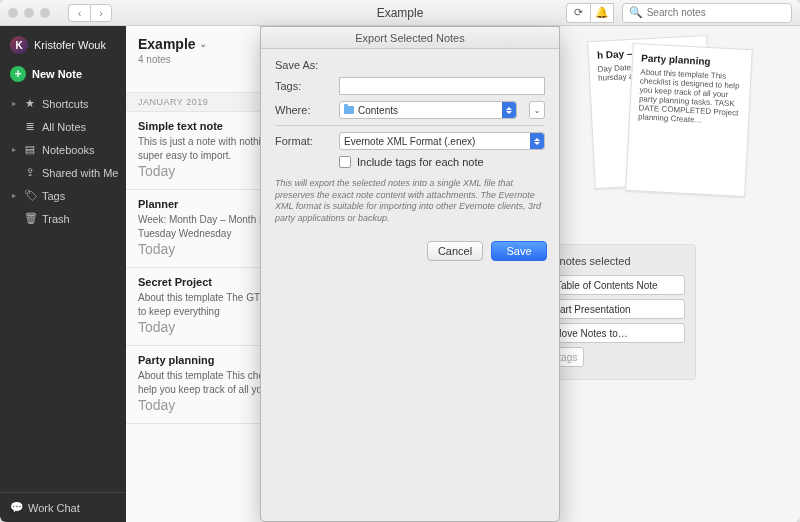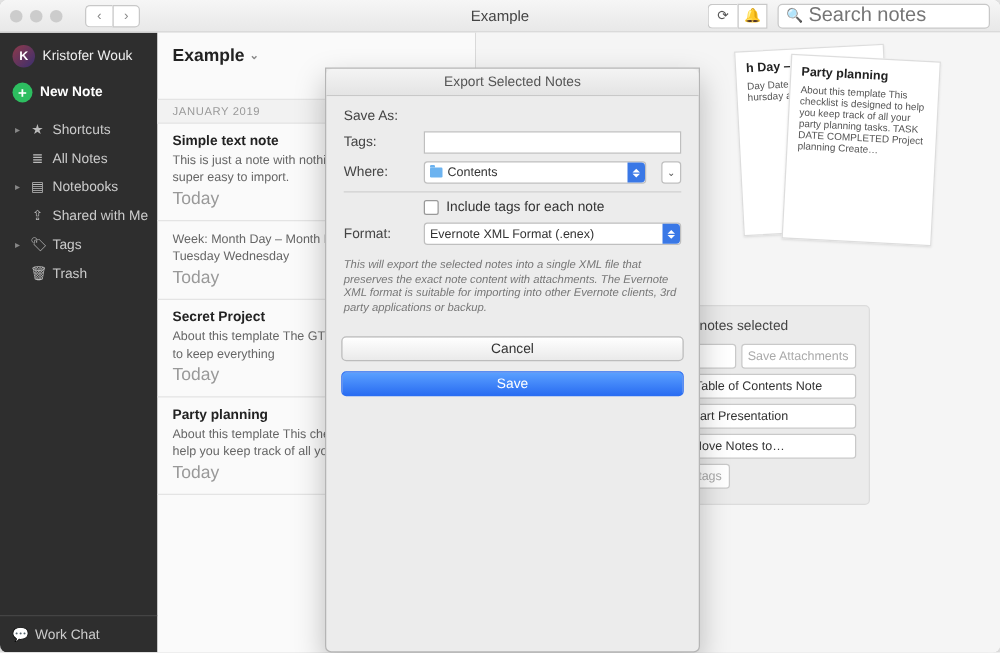--- a/index.html
+++ b/index.html
@@ -13,21 +13,21 @@
   .nav-btns { display: flex; margin-left: 12px; }
   .nav-btn { width: 22px; height: 18px; border: 1px solid #c8c8c8; background: #fff; display:flex; align-items:center; justify-content:center; color:#888; }
   .nav-btn:first-child { border-radius: 4px 0 0 4px; border-right: none; }
   .nav-btn:last-child { border-radius: 0 4px 4px 0; }
   .title-center { position:absolute; left:0; right:0; text-align:center; font-size:12px; color:#444; pointer-events:none; }
   .tb-right { margin-left:auto; display:flex; align-items:center; gap:0; }
   .icon-btn { width:24px; height:20px; border:1px solid #c8c8c8; background:#fff; display:flex; align-items:center; justify-content:center; color:#555; }
   .icon-btn:first-of-type { border-radius: 4px 0 0 4px; border-right: none; }
   .icon-btn:last-of-type { border-radius: 0 4px 4px 0; }
   .search { margin-left:8px; width:170px; height:20px; border:1px solid #c8c8c8; border-radius:4px; background:#fff; display:flex; align-items:center; padding:0 6px; color:#999; gap:4px; }
-  .search input { border:none; outline:none; font-size:16px; width:100%; color:#333; background:transparent; }
+  .search input { border:none; outline:none; font-size:10px; width:100%; color:#333; background:transparent; }
 
   
   .columns { flex:1; display:flex; overflow:hidden; }
   .sidebar { width:126px; background:#2e2e2e; color:#ddd; display:flex; flex-direction:column; font-size:11px; }
   .user { display:flex; align-items:center; gap:6px; padding:10px 10px 8px 10px; color:#eee; }
   .avatar { width:18px; height:18px; border-radius:50%; background:linear-gradient(135deg,#8e3a4a,#3a2f6f); display:flex; align-items:center; justify-content:center; color:#fff; font-size:10px; font-weight:bold; }
   .new-note { margin:4px 0 10px 10px; display:flex; align-items:center; gap:6px; color:#fff; font-weight:600; }
   .plus { width:16px; height:16px; border-radius:50%; background:#2dbe60; color:#fff; display:flex; align-items:center; justify-content:center; font-size:12px; line-height:1; }
   .sb-items { padding: 0 0 0 6px; }
   .sb-item { display:flex; align-items:center; gap:6px; padding:5px 6px; color:#ccc; cursor:pointer; }
@@ -57,38 +57,38 @@
   .card.c2 { left:238px; top:10px; transform:rotate(3deg); }
   .sel-panel { margin:58px auto 0 auto; width:210px; background:#ebebeb; border:1px solid #dcdcdc; border-radius:4px; padding:10px 10px 8px 10px; }
   .sel-panel .hdr { text-align:center; font-size:11px; color:#444; margin-bottom:8px; }
   .sel-row { display:flex; gap:4px; margin-bottom:4px; }
   .sel-btn { flex:1; height:20px; background:#fff; border:1px solid #c9c9c9; border-radius:3px; font-size:10px; color:#333; display:flex; align-items:center; justify-content:center; }
   .sel-btn.dis { color:#aaa; }
   .tag-input { height:20px; background:#fff; border:1px solid #c9c9c9; border-radius:3px; font-size:10px; color:#aaa; display:flex; align-items:center; padding:0 6px; }
 
   
   .overlay { position:absolute; left:0; top:26px; right:0; bottom:0; display:flex; justify-content:center; pointer-events:none; }
-  .dialog { pointer-events:auto; margin-top:28px; margin-left:20px; width:300px; background:#ececec; border:1px solid #b5b5b5; border-radius:0 0 5px 5px; box-shadow:0 10px 24px rgba(0,0,0,.25); display:flex; flex-direction:column; }
+  .dialog { pointer-events:auto; margin-left:20px; width:300px; background:#ececec; border:1px solid #b5b5b5; border-radius:0 0 5px 5px; box-shadow:0 10px 24px rgba(0,0,0,.25); display:flex; flex-direction:column; }
   .dlg-title { height:22px; background:linear-gradient(#f4f4f4,#e4e4e4); border-bottom:1px solid #c8c8c8; display:flex; align-items:center; justify-content:center; font-size:11px; color:#555; border-radius:5px 5px 0 0; }
   .dlg-body { padding:10px 14px 6px 14px; }
   .form-row { display:flex; align-items:center; gap:8px; margin-bottom:6px; }
   .form-row label { width:56px; text-align:left; font-size:11px; color:#444; }
   .fld { flex:1; height:18px; border:1px solid #a8bfe0; background:#fff; border-radius:0; outline:2px solid #8db3e8; outline-offset:-1px; font-size:11px; padding:0 4px; color:#222; }
   .fld.plain { outline:none; border:1px solid #bfbfbf; }
   .combo { flex:1; display:flex; }
   .combo .sel { flex:1; height:18px; background:#fff; border:1px solid #bfbfbf; border-radius:3px; display:flex; align-items:center; padding:0 4px; font-size:10px; color:#333; position:relative; }
   .combo .sel .cap { position:absolute; right:0; top:0; width:14px; height:100%; background:#3a78e6; border-radius:0 3px 3px 0; display:flex; flex-direction:column; align-items:center; justify-content:center; }
   .tri { width:0; height:0; border-left:3px solid transparent; border-right:3px solid transparent; }
   .tri.up { border-bottom:3px solid #fff; margin-bottom:1px; }
   .tri.down { border-top:3px solid #fff; }
   .disclosure { width:16px; height:18px; border:1px solid #bfbfbf; border-radius:3px; background:#fff; margin-left:4px; display:flex; align-items:center; justify-content:center; font-size:8px; color:#555; }
   .divider { height:1px; background:#cfcfcf; margin:6px 0; }
   .chk { width:12px; height:12px; border:1px solid #999; border-radius:2px; background:#fff; }
   .help { font-size:9px; color:#777; line-height:1.3; padding:4px 0 2px 0;font-style:italic; }
-  .dlg-foot { display:flex; justify-content:flex-end; gap:8px; padding:8px 12px 12px 12px;flex-direction:column; }
+  .dlg-foot { display:flex; justify-content:flex-end; gap:8px; padding:8px 12px 12px 12px; }
   .btn { min-width:56px; height:20px; border-radius:4px; font-size:11px; display:flex; align-items:center; justify-content:center; border:1px solid #bcbcbc; background:linear-gradient(#fff,#eaeaea); color:#333; }
   .btn.primary { background:linear-gradient(#5aa0ff,#2a6df2); border-color:#2a6df2; color:#fff; }
   .folder-ic { width:10px; height:8px; background:#6cb3f0; border-radius:1px; display:inline-block; margin-right:4px; position:relative; }
   .folder-ic::before { content:""; position:absolute; top:-2px; left:0; width:4px; height:2px; background:#6cb3f0; border-radius:1px 1px 0 0; }
 </style>
 </head>
 <body>
 
 <div class="window">
 
@@ -162,33 +162,35 @@
         <span>Work Chat</span>
       </div>
     </div>
 
     <div class="notelist">
       <div class="nl-head">
         <div class="nb-title">
             <span>Example</span>
             <span style="font-size:9px;color:#888;">⌄</span>
           </div>
+        <div class="nb-sub">4 notes</div>
       </div>
       <div class="nl-tools">
         <span>⇅</span>
         <span>▯</span>
         <span>⋯</span>
       </div>
       <div class="month">JANUARY 2019</div>
       <div class="note">
         <h4>Simple text note</h4>
         <p>This is just a note with nothing special. It will be super easy to import.</p>
         <div class="when">Today</div>
       </div>
       <div class="note">
+        <h4>Planner</h4>
         <p>Week: Month Day – Month Day Date Notes Monday Tuesday Wednesday</p>
         <div class="when">Today</div>
       </div>
       <div class="note">
         <h4>Secret Project</h4>
         <p>About this template The GTD template is designed to keep everything</p>
         <div class="when">Today</div>
       </div>
       <div class="note">
         <h4>Party planning</h4>
@@ -203,24 +205,20 @@
           <h5>h Day – Month</h5>
           <div>Day Date Notes day hursday ay Sunday</div>
         </div>
         <div class="card c2">
           <h5>Party planning</h5>
           <div>About this template This checklist is designed to help you keep track of all your party planning tasks. TASK DATE COMPLETED Project planning Create…</div>
         </div>
       </div>
       <div class="sel-panel">
         <div class="hdr">4 notes selected</div>
-        <div class="sel-row">
-          <div class="sel-btn">Merge</div>
-          <div class="sel-btn dis">Save Attachments</div>
-        </div>
         <div class="sel-row">
             <div class="sel-btn">Create Table of Contents Note</div>
           </div>
         <div class="sel-row">
             <div class="sel-btn">Start Presentation</div>
           </div>
         <div class="sel-row">
             <div class="sel-btn">Move Notes to…</div>
           </div>
         <div class="sel-row">
@@ -250,36 +248,36 @@
               <span>Contents</span>
               <span class="cap">
                   <span class="tri up"></span>
                   <span class="tri down"></span>
                 </span>
             </div>
           </div>
           <div class="disclosure">⌄</div>
         </div>
         <div class="divider"></div>
-        <div class="form-row" style="padding-left:64px; gap:6px;">
-          <div class="chk"></div>
-          <span>Include tags for each note</span>
-        </div>
         <div class="form-row">
           <label>Format:</label>
           <div class="combo">
             <div class="sel">
               <span>Evernote XML Format (.enex)</span>
               <span class="cap">
                   <span class="tri up"></span>
                   <span class="tri down"></span>
                 </span>
             </div>
           </div>
         </div>
+        <div class="form-row" style="padding-left:64px; gap:6px;">
+          <div class="chk"></div>
+          <span>Include tags for each note</span>
+        </div>
         <div class="help">This will export the selected notes into a single XML file that preserves the exact note content with attachments. The Evernote XML format is suitable for importing into other Evernote clients, 3rd party applications or backup.</div>
       </div>
       <div class="dlg-foot">
         <div class="btn">Cancel</div>
         <div class="btn primary">Save</div>
       </div>
     </div>
   </div>
 
 </div>

